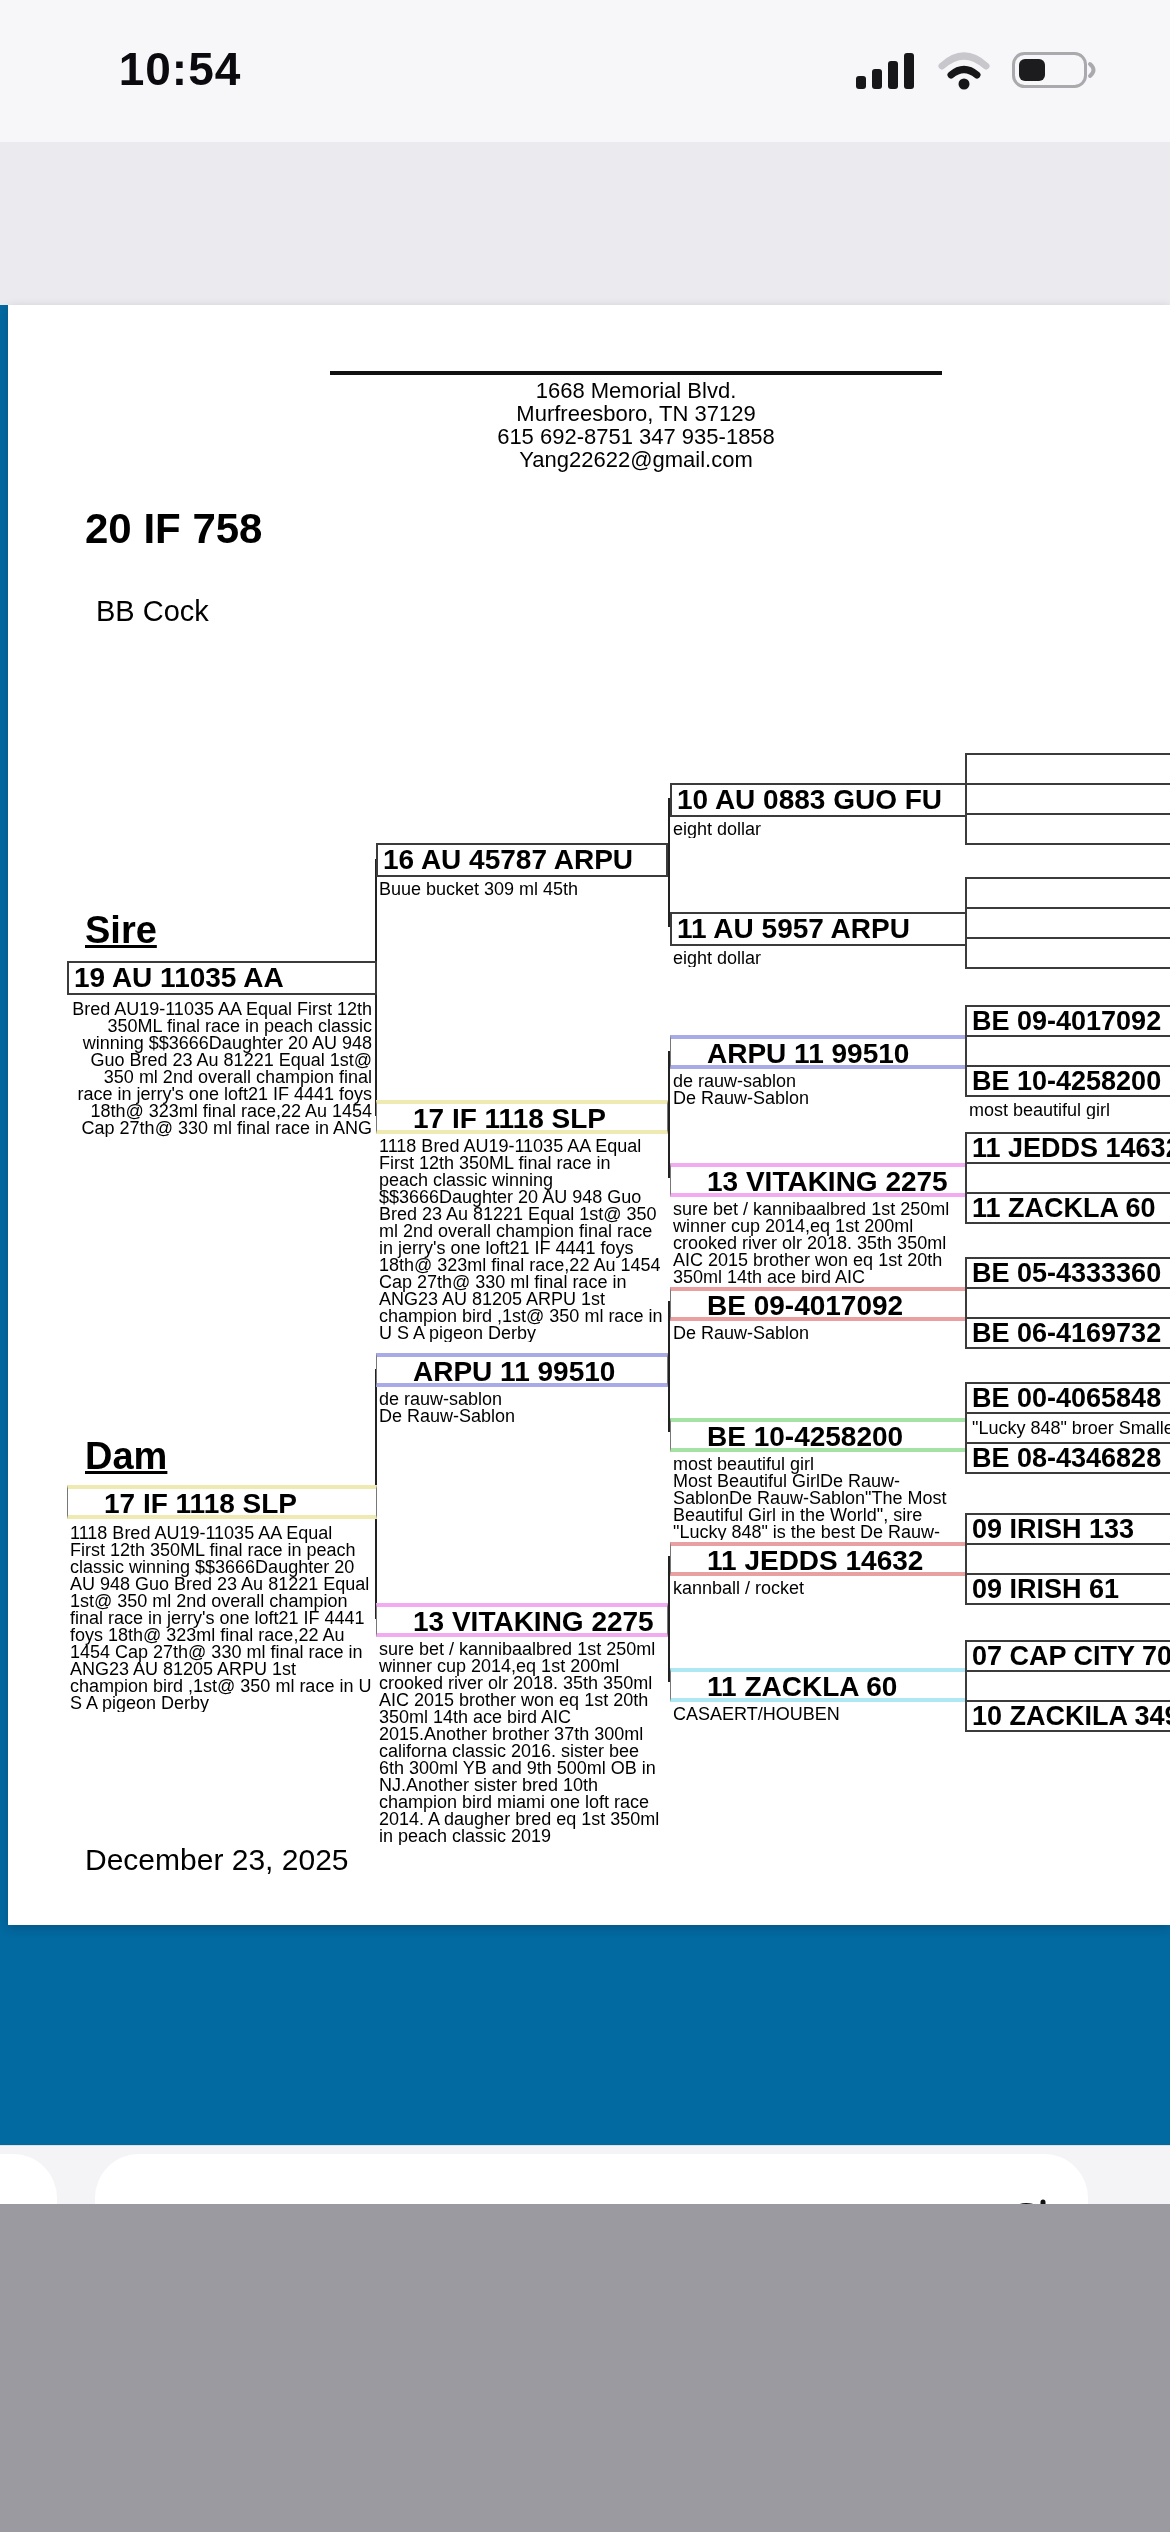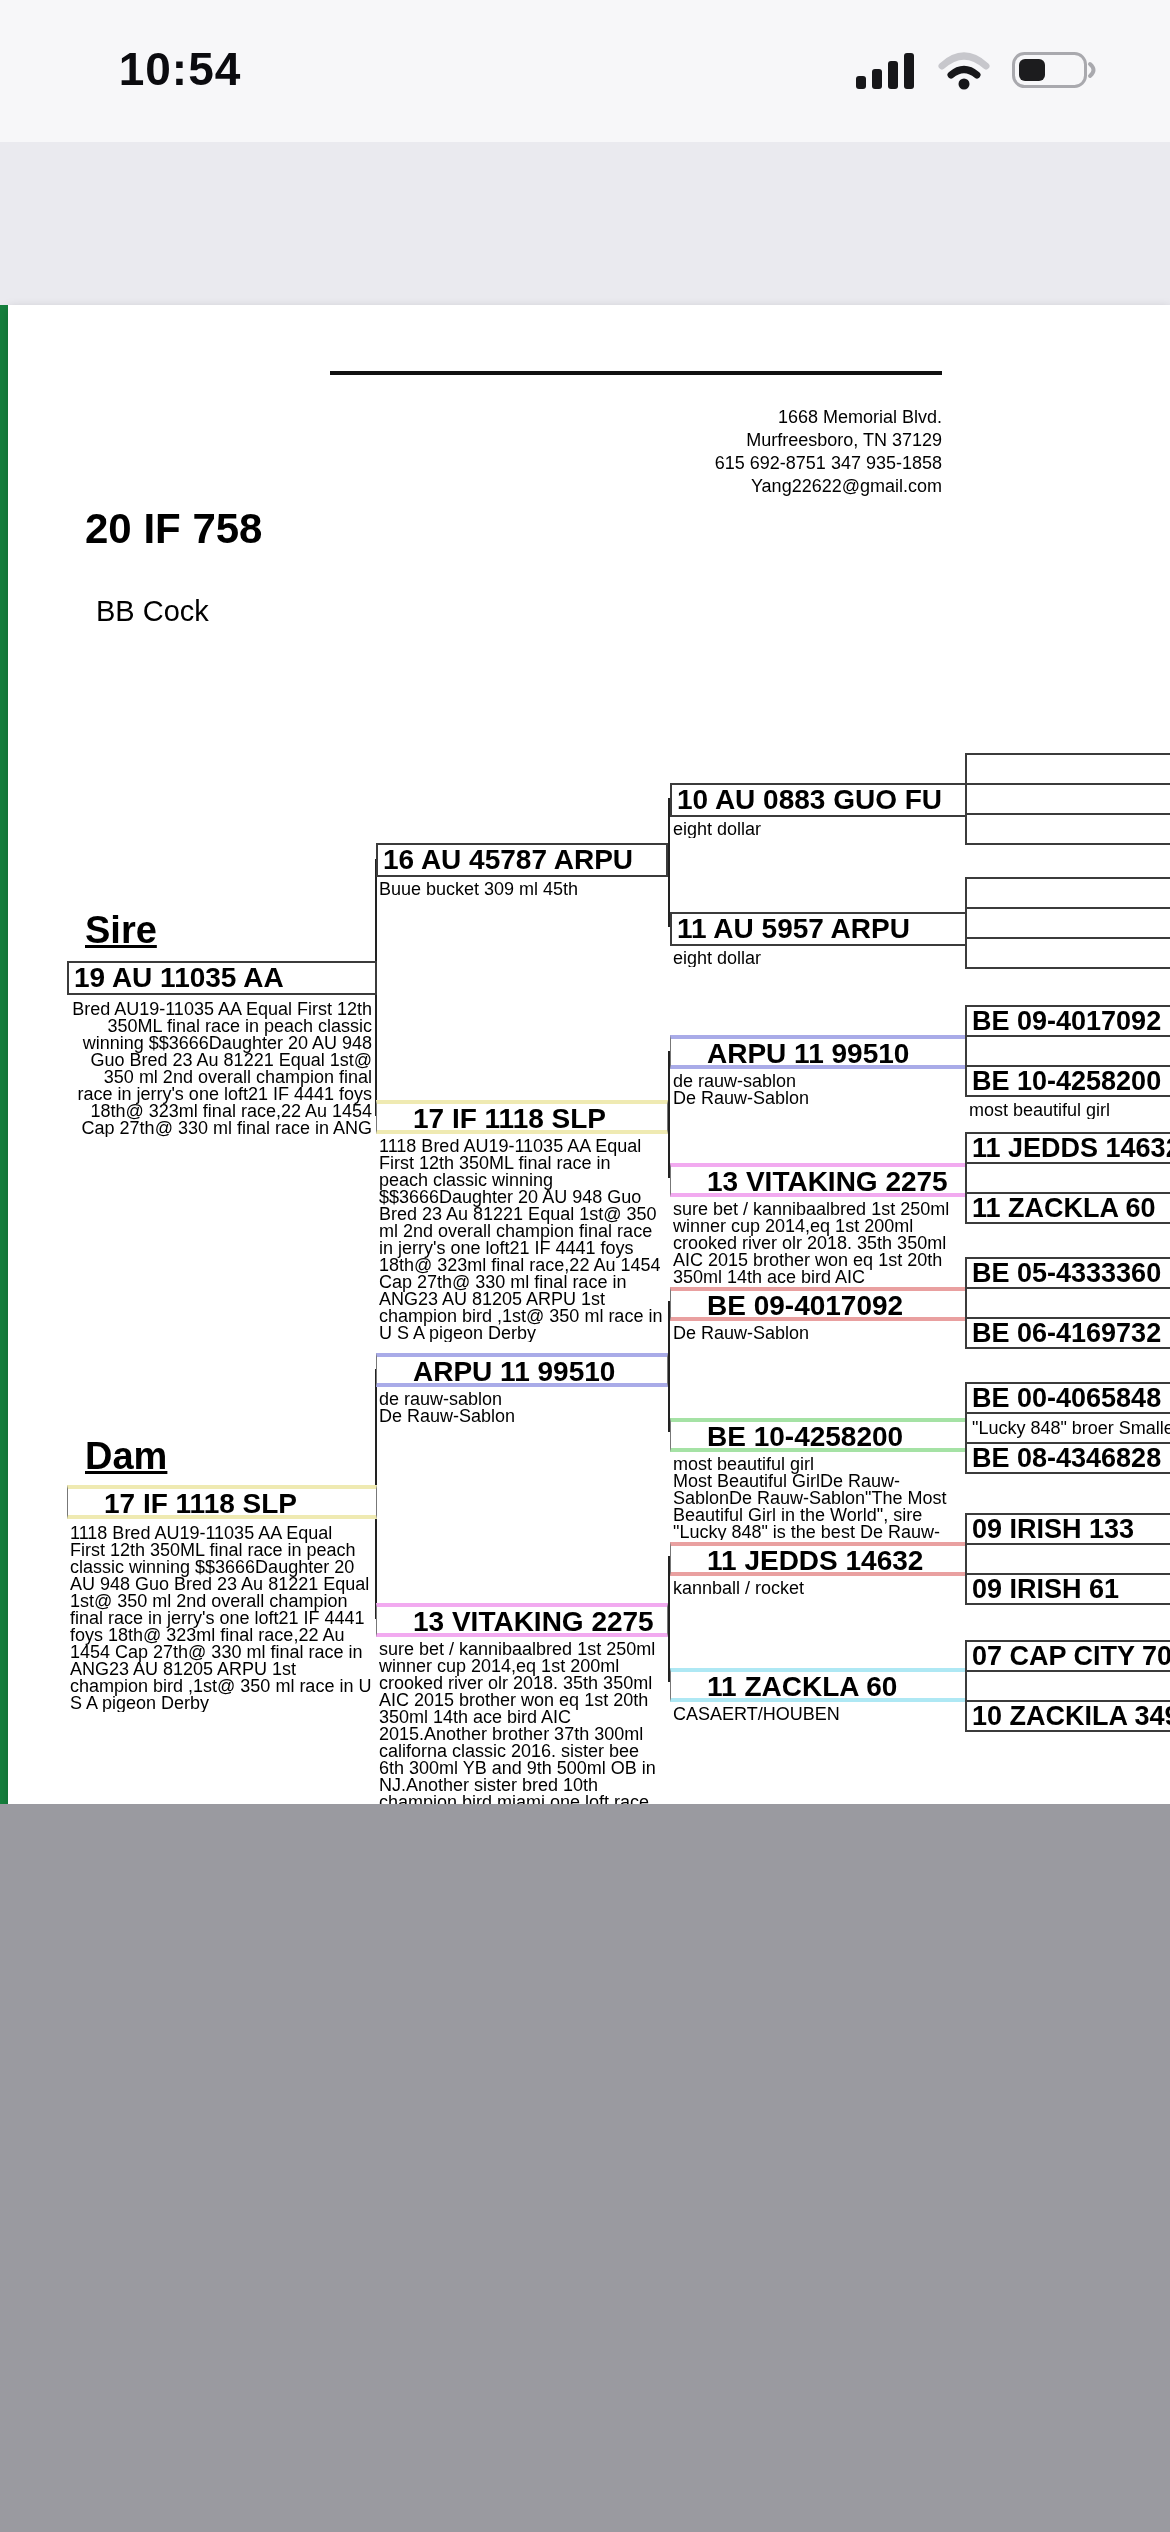--- a/index.html
+++ b/index.html
@@ -1,25 +1,25 @@
 <!DOCTYPE html>
 <html><head>
 <meta charset="utf-8">
 <style>
   html,body{margin:0;padding:0;background:#9a9aa0;}
-  .screen{position:relative;width:1170px;height:1804px;background:#15803d;overflow:hidden;
+  .screen{position:relative;width:1170px;height:2204px;background:#0369a1;overflow:hidden;
           font-family:"Liberation Sans","DejaVu Sans",sans-serif;color:#000;text-decoration:underline;}
   .abs{position:absolute;}
   .band-top{left:0;top:0;width:1170px;height:142px;background:#f7f7f9;}
   .band-2{left:0;top:142px;width:1170px;height:163px;background:#eaeaef;}
   .time{left:100px;top:42px;width:160px;text-align:center;font-size:46px;font-weight:700;color:#0b0b0f;letter-spacing:1px;}
   .page{left:8px;top:305px;width:1162px;height:1620px;background:#fff;box-shadow:0 3px 10px rgba(0,0,0,.18);overflow:hidden;}
   
   .rule{position:absolute;background:#111;}
-  .addr{position:absolute;text-align:right;font-size:18px;line-height:23px;white-space:pre-line;margin-top:27px;}
+  .addr{position:absolute;text-align:center;font-size:22px;line-height:23px;white-space:pre-line;}
   .title{position:absolute;font-size:42px;font-weight:700;}
   .subtitle{position:absolute;font-size:29px;}
   .datefoot{position:absolute;font-size:30px;}
   .sechead{position:absolute;font-size:38px;font-weight:700;text-decoration:underline;}
   .nbox{position:absolute;height:34px;background:#fff;border:2px solid #3b3b3b;box-sizing:border-box;
         font-weight:700;font-size:28px;line-height:28px;padding:1px 5px;white-space:nowrap;overflow:hidden;}
   .cb{border-left:1px solid #777;border-right:1px solid #777;border-top-width:4px;border-bottom-width:4px;padding-left:36px;}
   .cb-yellow{border-top-color:#efeab2;border-bottom-color:#efeab2;}
   .cb-lavender{border-top-color:#a9abe8;border-bottom-color:#a9abe8;}
   .cb-pink{border-top-color:#f2aaf0;border-bottom-color:#f2aaf0;}

